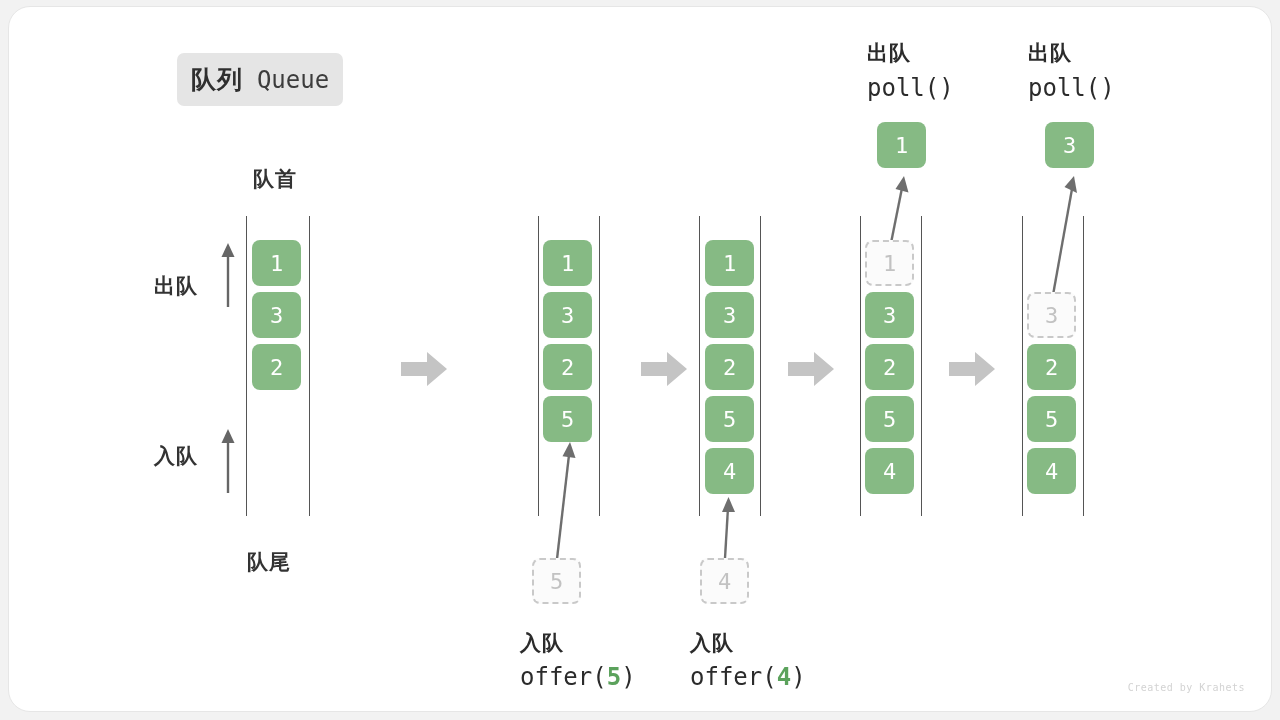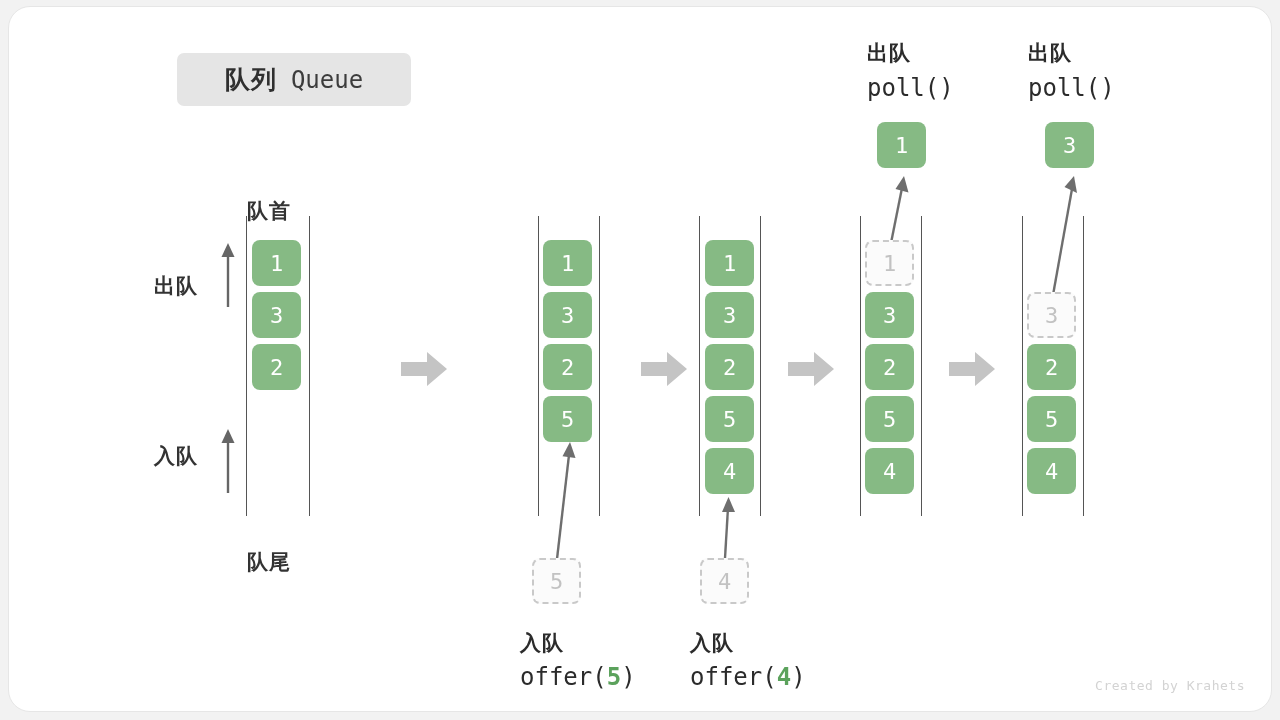--- a/index.html
+++ b/index.html
@@ -16,21 +16,21 @@
     background: #ffffff;
     border: 1px solid #e6e6e6;
     border-radius: 22px;
     overflow: hidden;
   }
   .abs { position: absolute; }
 
   
   #title-badge {
     left: 168px; top: 46px;
-    width: 234px; height: 53px;
+    width: 166px; height: 53px;
     background: #e5e5e5;
     border-radius: 7px;
     display: flex; align-items: center; justify-content: center;
     gap: 14px;
   }
   #title-badge .zh {
     font-size: 25px; font-weight: bold; color: #2f2f2f;
     letter-spacing: 1px;
   }
   #title-badge .en {
@@ -77,36 +77,36 @@
 
   
   .block-arrow {
     width: 46px; height: 34px;
   }
 
   
   #watermark {
     right: 26px; bottom: 18px;
     font-family: "DejaVu Sans Mono", "Liberation Mono", monospace;
-    font-size: 13px; color: #d3d3d3; letter-spacing: .5px;
+    font-size: 10px; color: #d3d3d3; letter-spacing: .5px;
     white-space: nowrap;
   }
   svg { display: block; overflow: visible; }
 </style>
 </head>
 <body>
 
 <div id="card">
 
   <div id="title-badge" class="abs">
     <span class="zh">队列</span>
     <span class="en">Queue</span>
   </div>
 
-  <div class="abs cjk-bold" style="left:238px; top:158px;margin-top:32px;">队首</div>
+  <div class="abs cjk-bold" style="left:244px; top:158px;">队首</div>
   <div class="abs cjk-bold" style="left:238px; top:541px;font-family:Liberation Mono, monospace;">队尾</div>
 
   <div class="abs cjk-bold" style="left:145px; top:265px;">出队</div>
   <div class="abs cjk-bold" style="left:145px; top:435px;">入队</div>
 
   <svg class="abs" style="left:206px; top:232px;" width="26" height="68">
     <line x1="13" y1="68" x2="13" y2="14" stroke="#666" stroke-width="2.4"></line>
     <path d="M13 4 L19.5 18 L6.5 18 Z" fill="#666"></path>
   </svg>
 

